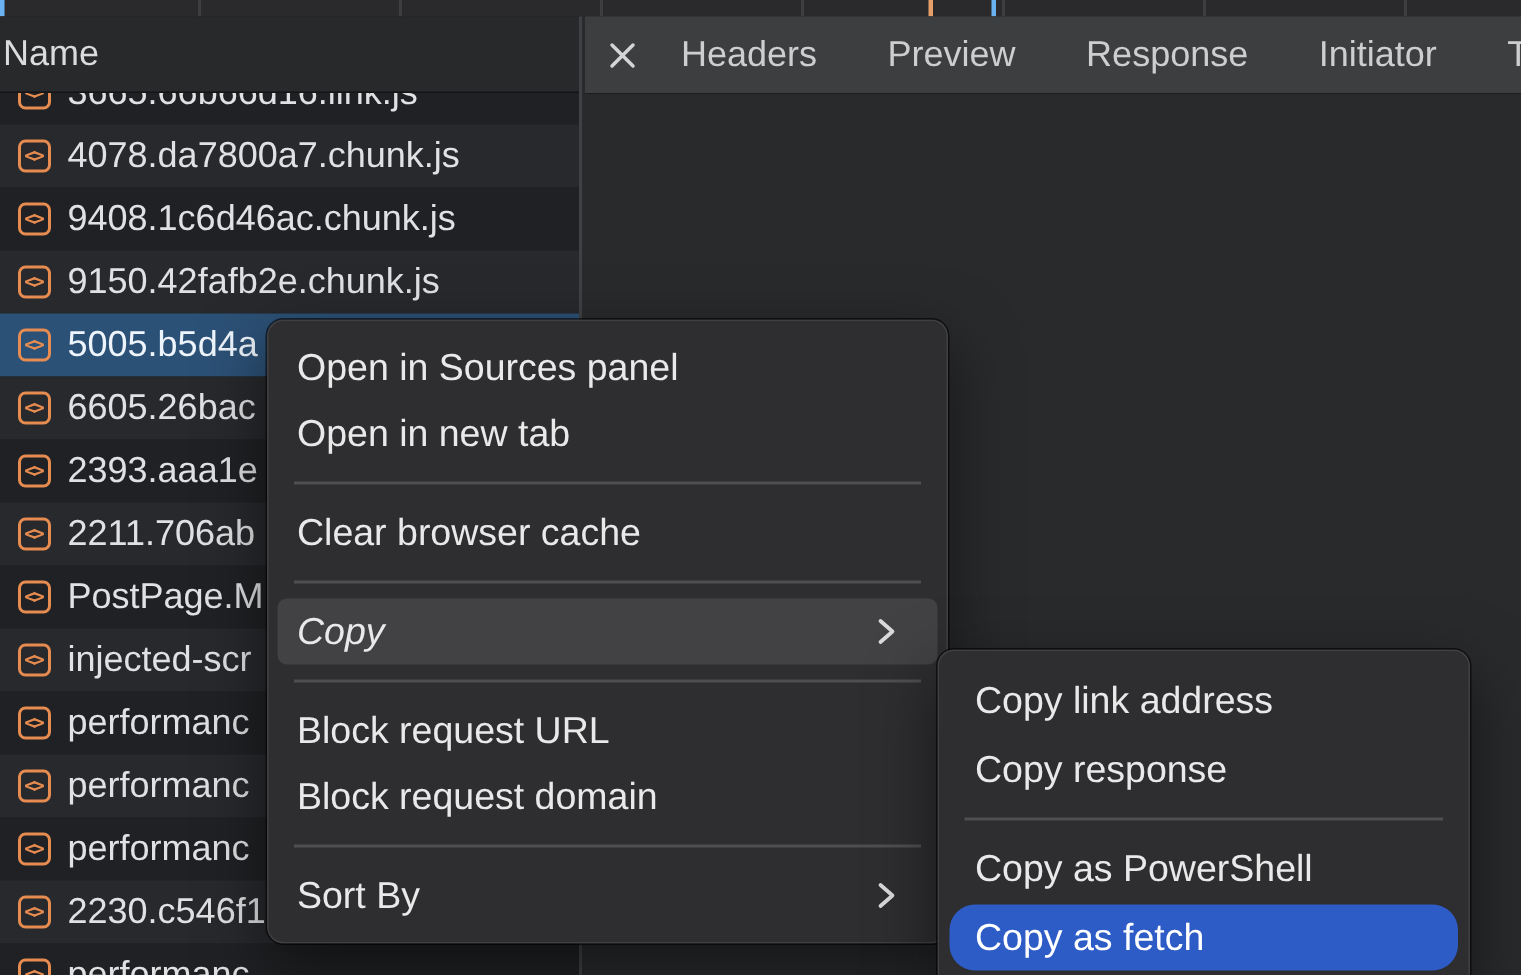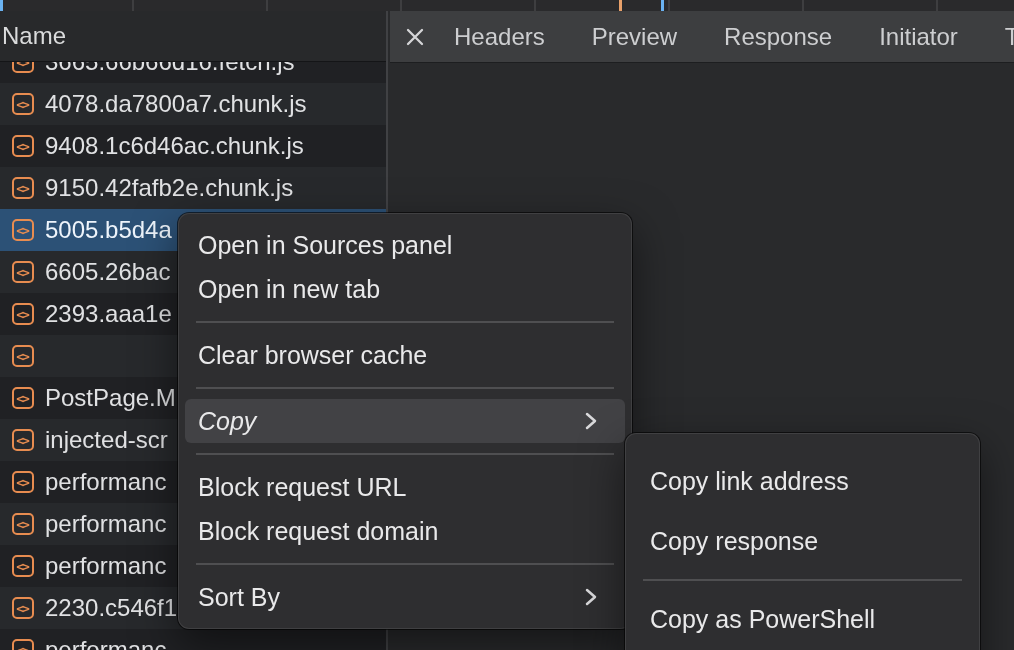--- a/index.html
+++ b/index.html
@@ -44,21 +44,21 @@
   .tab{padding:0 20px;font-size:24px;color:#cdced0;line-height:52px;}
   .detail-content{position:absolute;top:52px;left:0;right:0;bottom:0;}
 
   
   .menu{position:absolute;background:var(--menu-bg);border-radius:11px;padding:10px 0;
     box-shadow:0 0 0 1px rgba(0,0,0,.6),0 16px 44px rgba(0,0,0,.5),inset 0 0 0 1px rgba(255,255,255,.09);}
   .main-menu{left:178px;top:213px;width:454px;z-index:10;}
   .sub-menu{left:625px;top:433px;width:355px;z-index:11;}
   .menu-item{height:44px;margin:0 7px;padding:0 13px;border-radius:6px;display:flex;
     align-items:center;font-size:25px;color:#e9e9ea;white-space:nowrap;}
-  .sub-menu .menu-item{margin:16px 8px;padding:0 17px;}
+  .sub-menu .menu-item{margin:2px 8px;padding:0 17px;}
   .menu-item.hovered{background:var(--menu-hover);font-style:italic;}
   .menu-item.selected{background:var(--accent-blue);color:#ffffff;border-radius:17px;}
   .menu-sep{height:2px;background:rgba(255,255,255,.16);margin:10px 18px;}
   .chevron{margin-left:auto;margin-right:14px;display:flex;align-items:center;}
 </style>
 </head>
 <body>
 
 <div class="screen">
 
@@ -71,21 +71,21 @@
   <div class="left-panel">
     <div class="col-header">
       <span>Name</span>
     </div>
     <div class="rows-clip">
       <div class="rows-inner">
         <div class="row">
           <span class="file-icon">
               <span class="file-icon-glyph">&lt;&gt;</span>
             </span>
-          <span class="row-label">3665.66b66d16.fetch.js</span>
+          <span class="row-label">3665.66b66d16.link.js</span>
         </div>
         <div class="row">
           <span class="file-icon">
               <span class="file-icon-glyph">&lt;&gt;</span>
             </span>
           <span class="row-label">4078.da7800a7.chunk.js</span>
         </div>
         <div class="row">
           <span class="file-icon">
               <span class="file-icon-glyph">&lt;&gt;</span>
@@ -113,20 +113,21 @@
         <div class="row">
           <span class="file-icon">
               <span class="file-icon-glyph">&lt;&gt;</span>
             </span>
           <span class="row-label">2393.aaa1e</span>
         </div>
         <div class="row">
           <span class="file-icon">
               <span class="file-icon-glyph">&lt;&gt;</span>
             </span>
+          <span class="row-label">2211.706ab</span>
         </div>
         <div class="row">
           <span class="file-icon">
               <span class="file-icon-glyph">&lt;&gt;</span>
             </span>
           <span class="row-label">PostPage.M</span>
         </div>
         <div class="row">
           <span class="file-icon">
               <span class="file-icon-glyph">&lt;&gt;</span>

